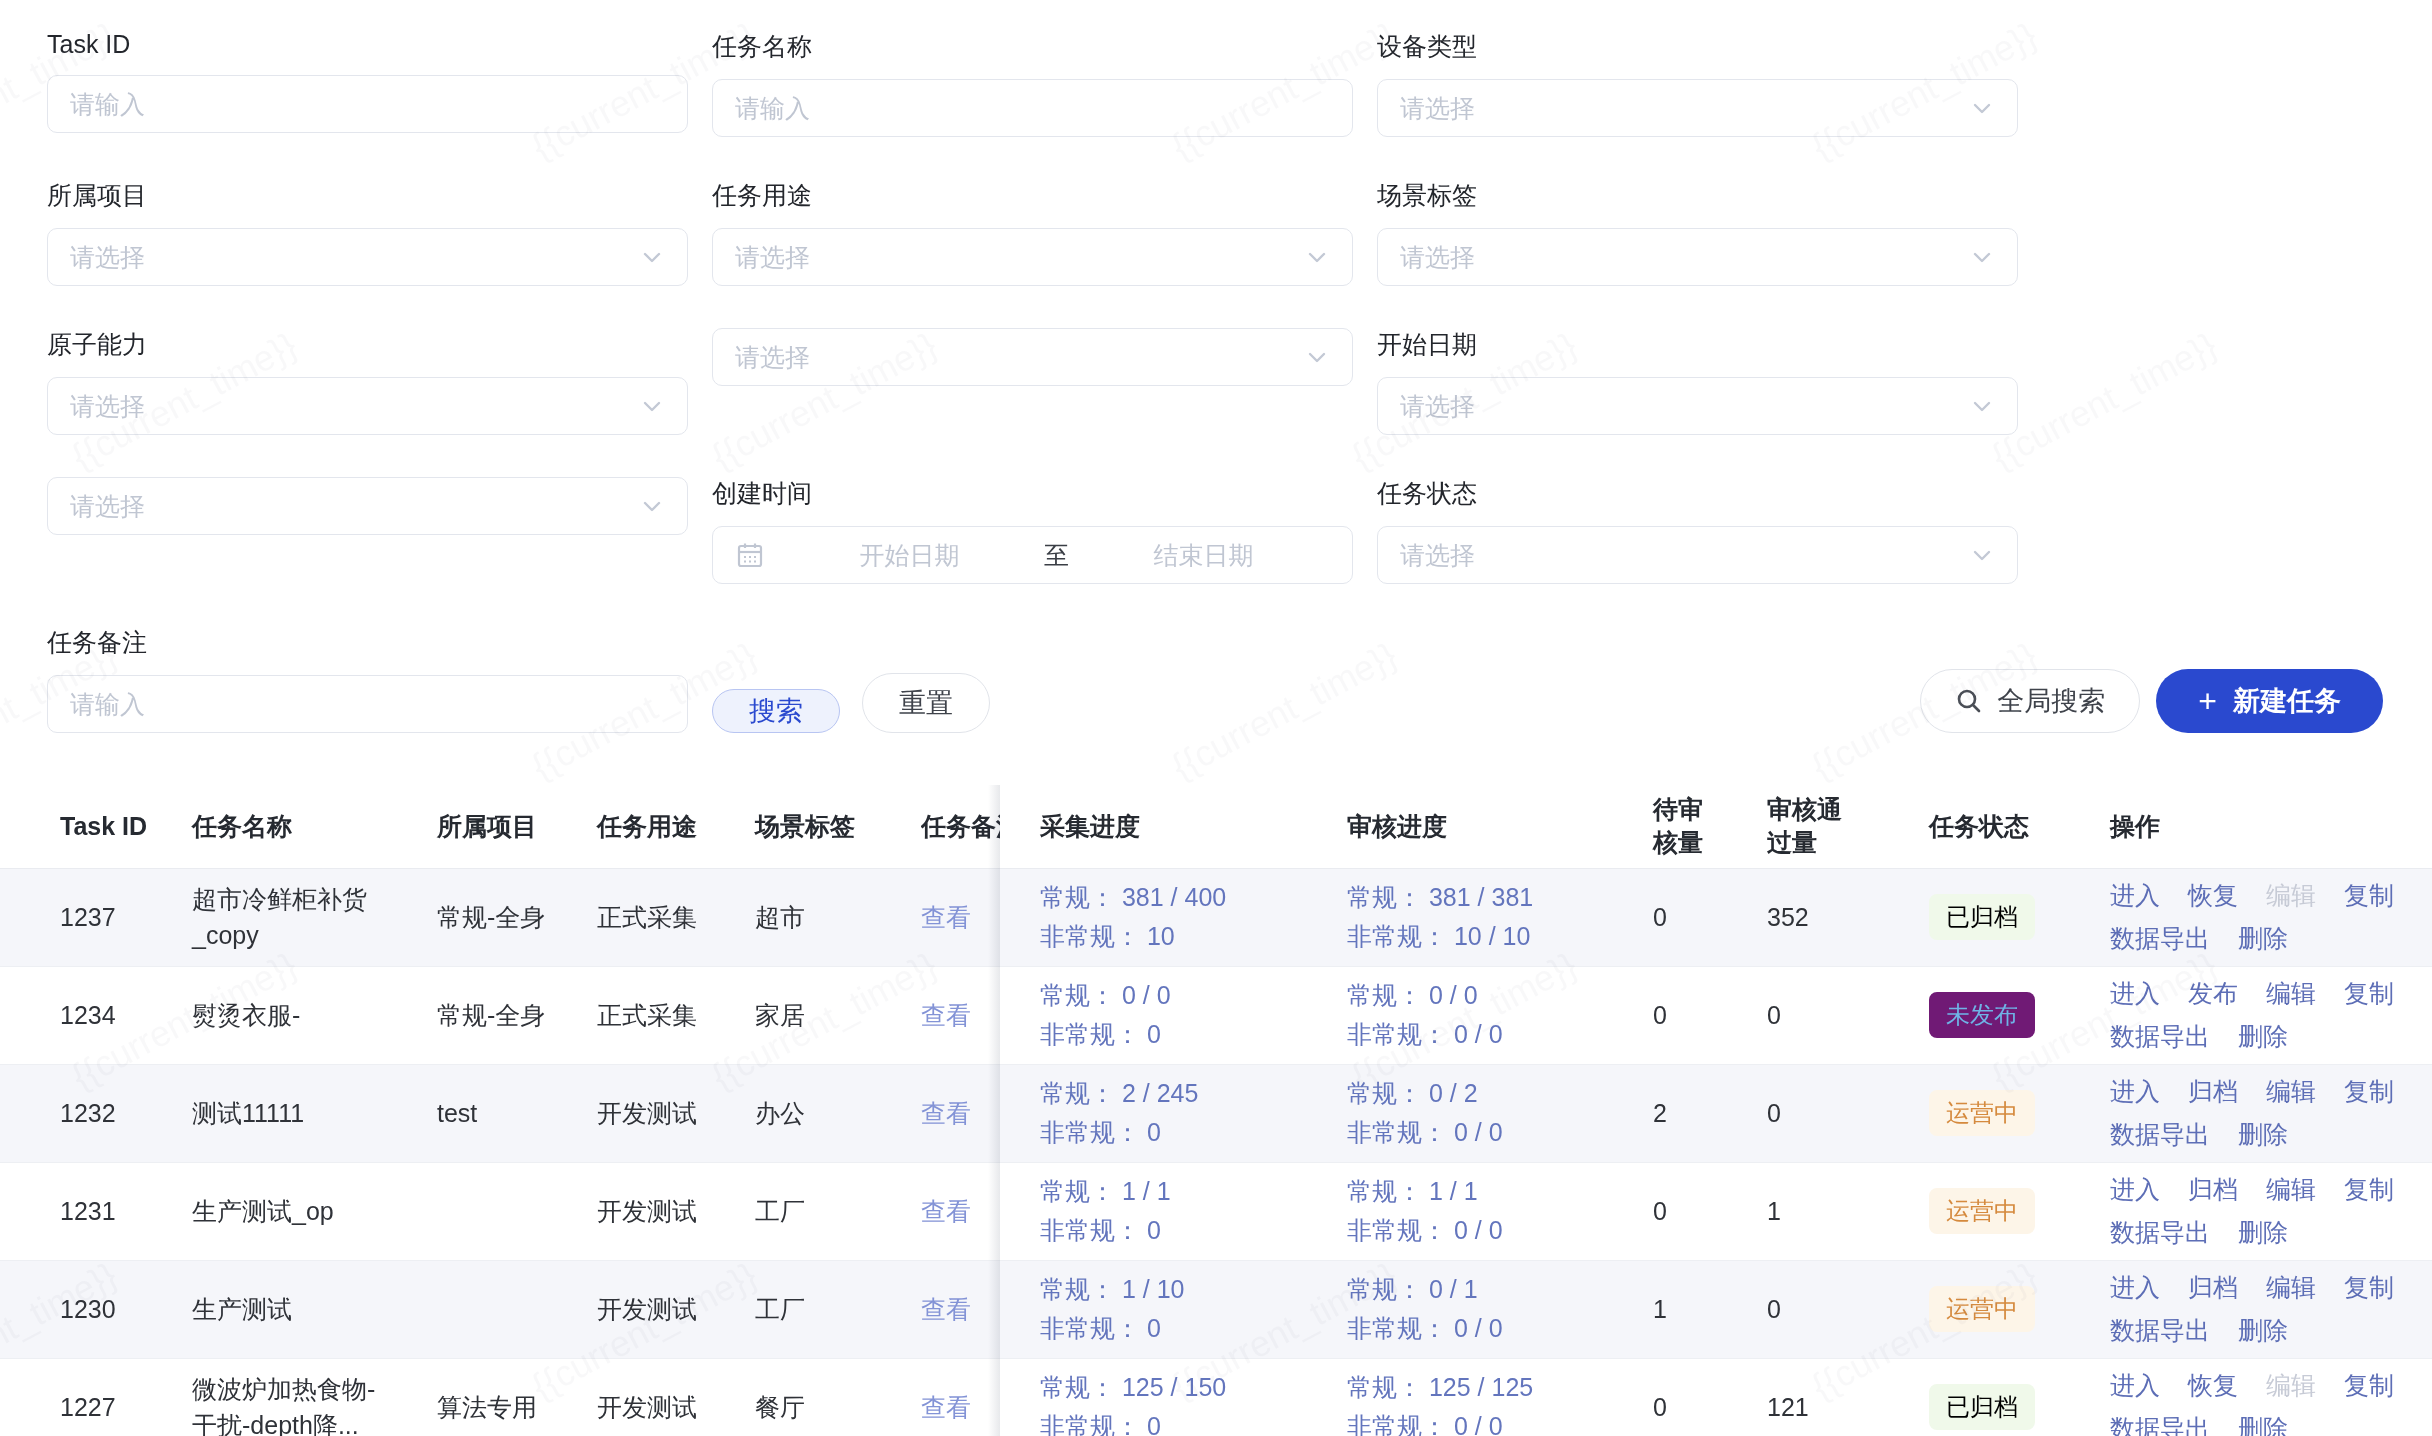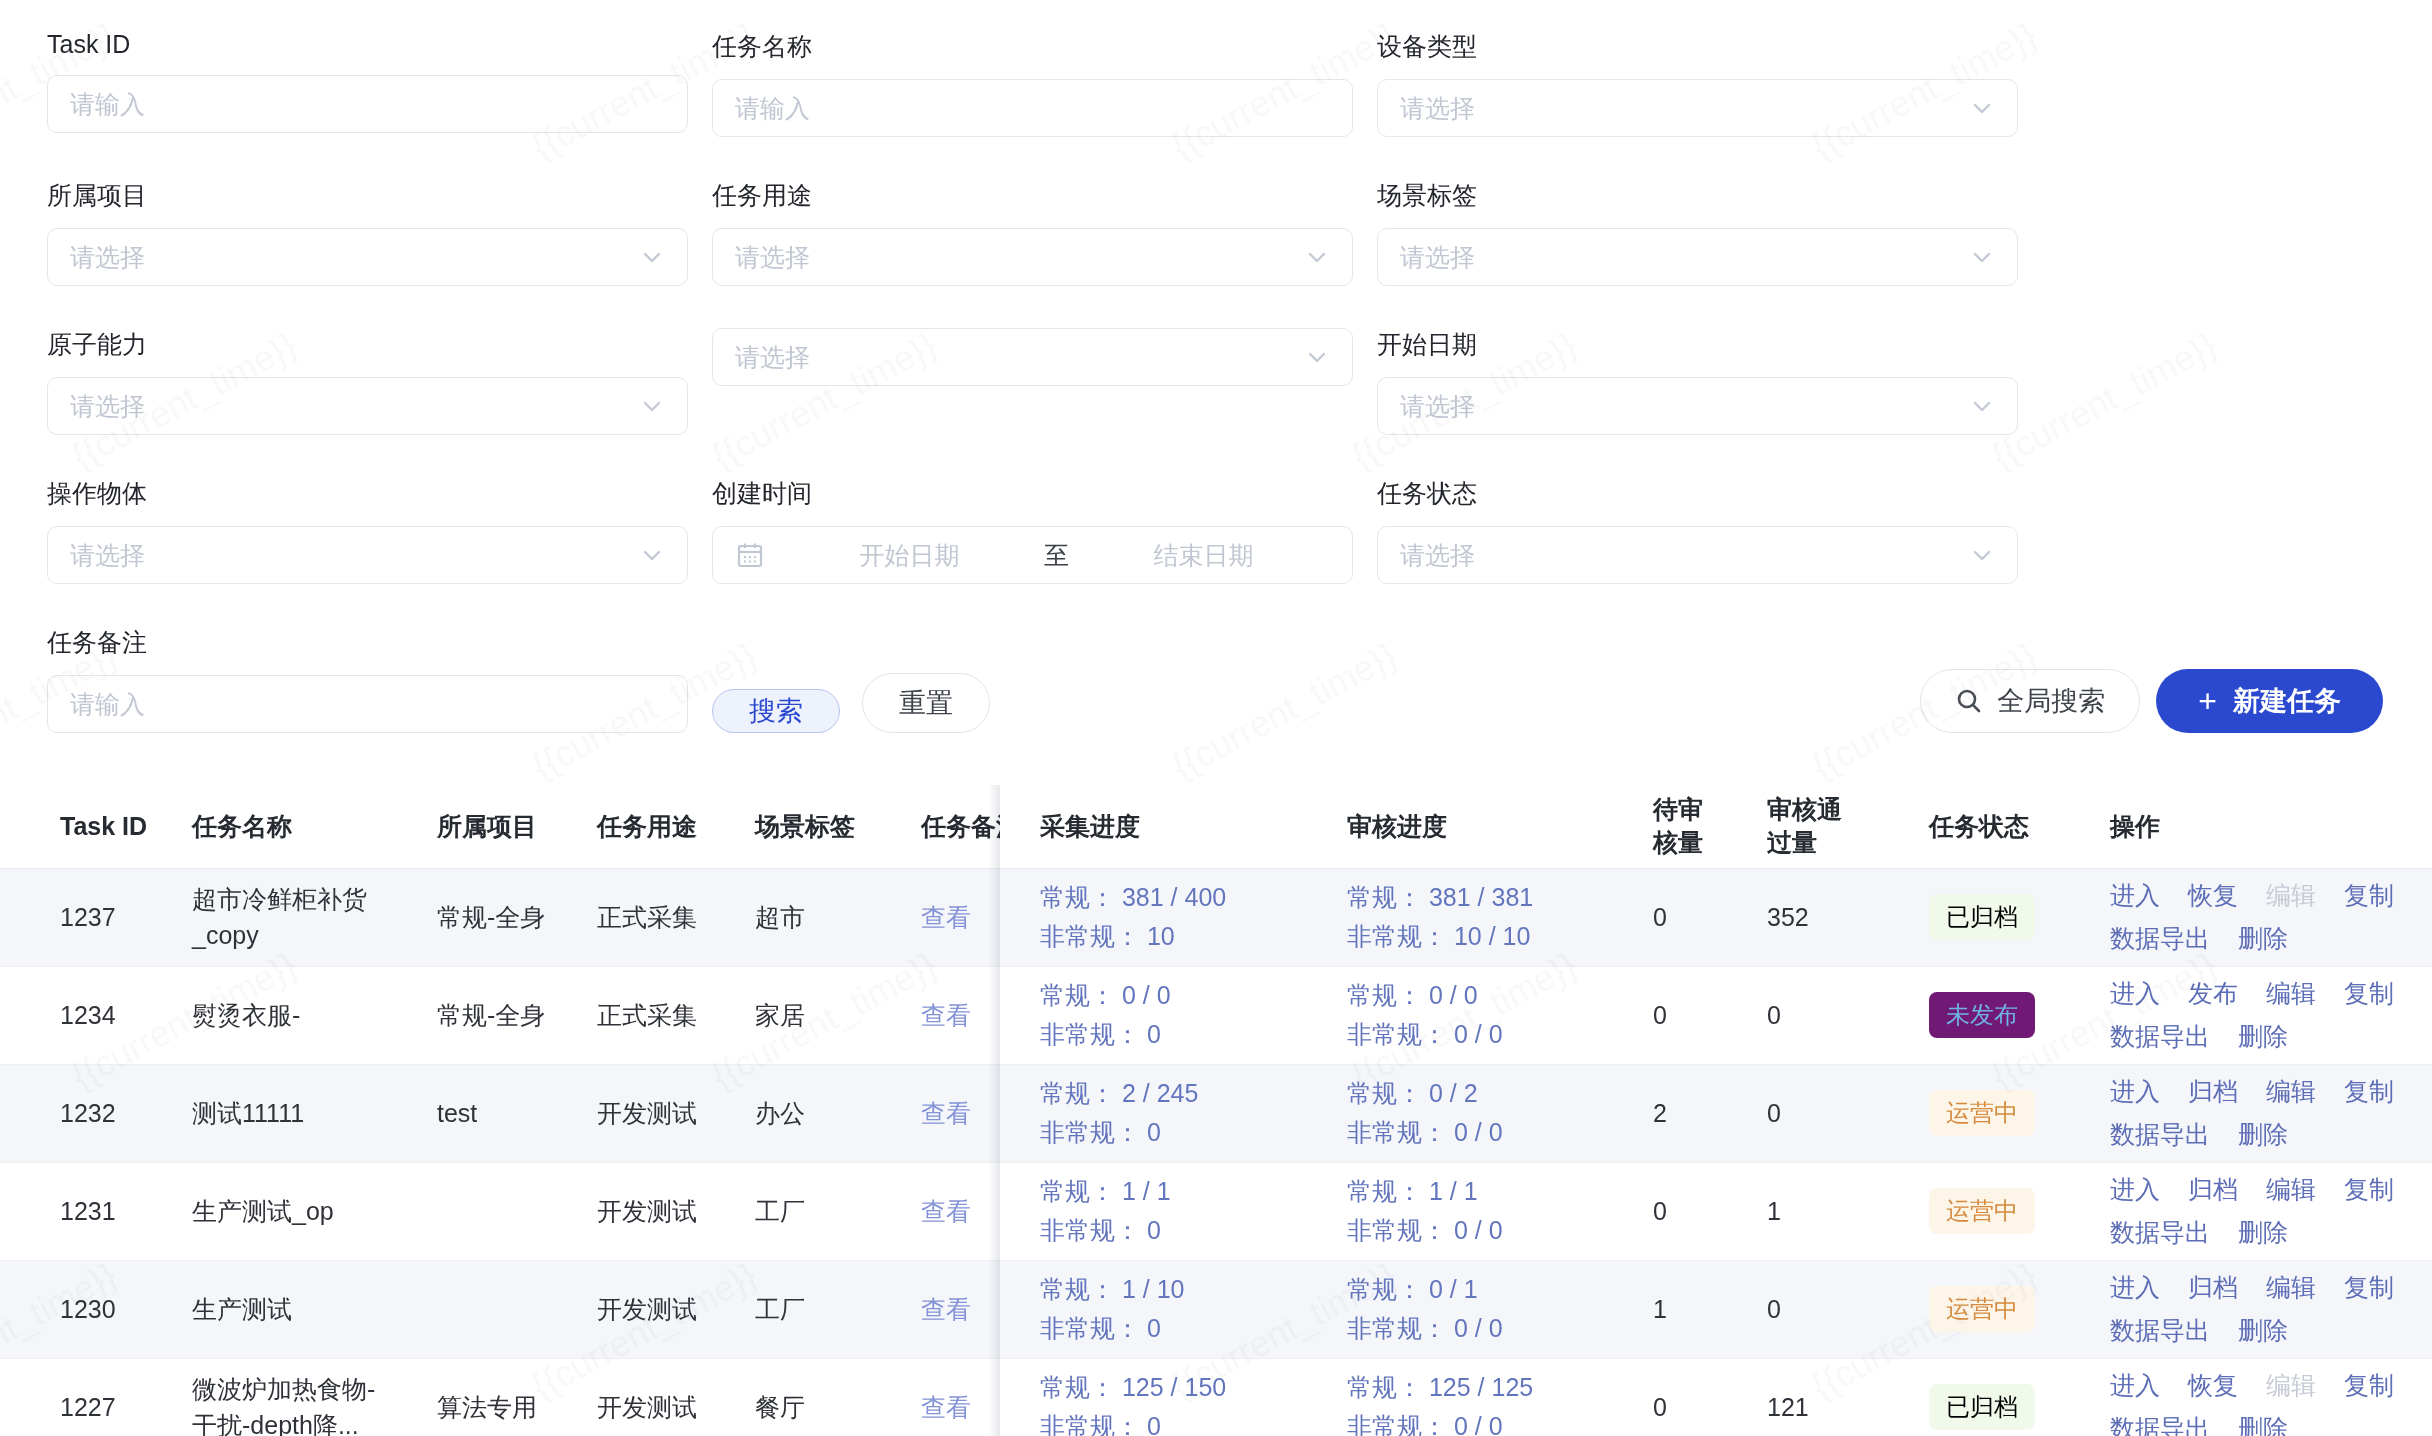--- a/index.html
+++ b/index.html
@@ -176,21 +176,20 @@
       <label class="field-label">开始日期</label>
       <div class="control">
         <span class="placeholder">请选择</span>
         <svg class="chevron" viewBox="0 0 26 26">
             <polyline points="6,10 13,17 20,10"></polyline>
           </svg>
       </div>
     </div>
 
     <div class="field">
-      <label class="field-label">操作物体</label>
       <div class="control">
         <span class="placeholder">请选择</span>
         <svg class="chevron" viewBox="0 0 26 26">
             <polyline points="6,10 13,17 20,10"></polyline>
           </svg>
       </div>
     </div>
     <div class="field">
       <label class="field-label">创建时间</label>
       <div class="control">

